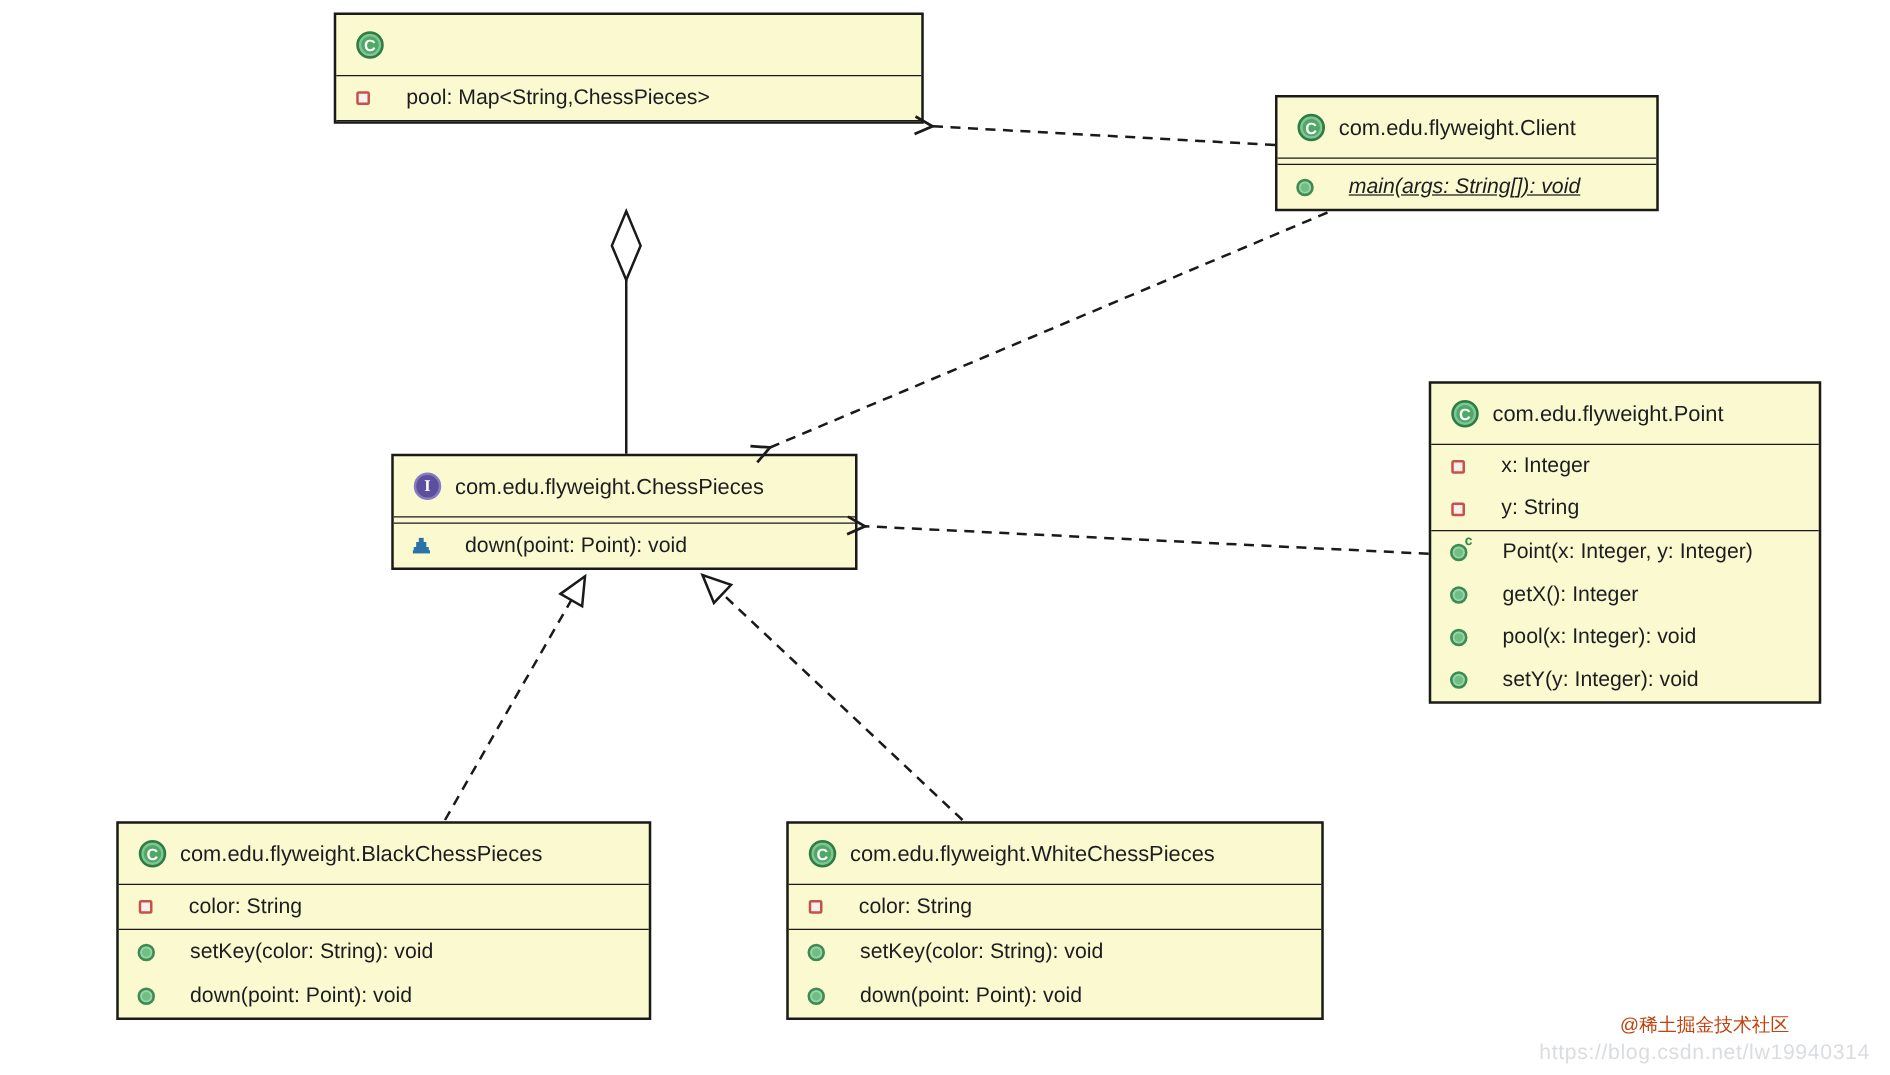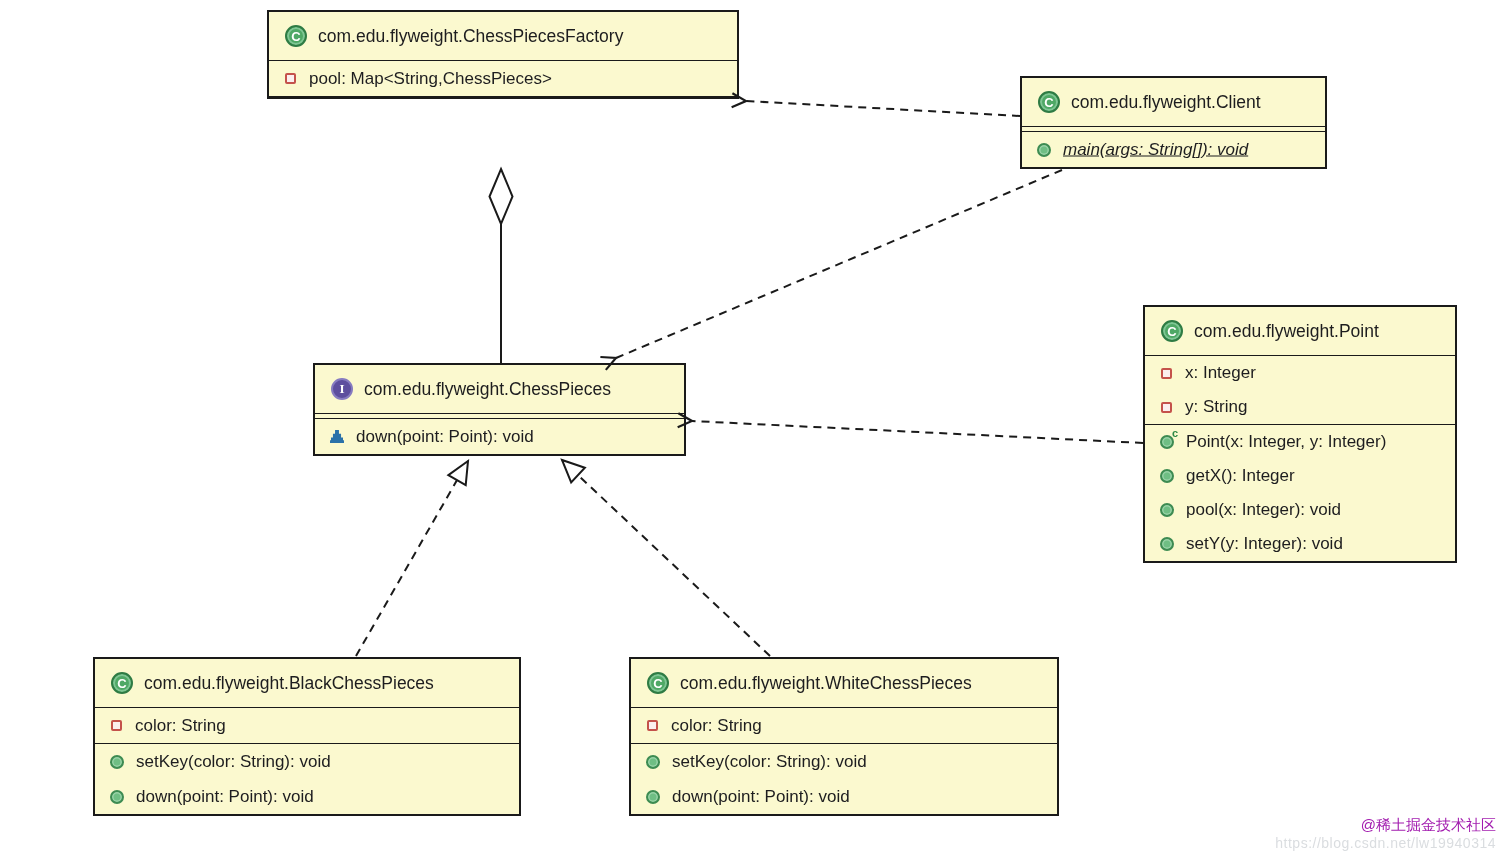--- a/index.html
+++ b/index.html
@@ -12,21 +12,21 @@
     position:absolute;z-index:1;background:#FBF9CF;border:2px solid #1a1a1a;
     box-sizing:border-box;
   }
   .uml-title{
     height:48px;display:flex;align-items:center;gap:11px;padding:0 18px 0 16px;
     font-size:17.5px;white-space:nowrap;
   }
   .sec{border-top:1.6px solid #1a1a1a;padding:0;}
   .sec.spacer{height:4px;}
   .row{
-    height:35px;display:flex;align-items:center;gap:11px;padding:0 16px 0 14px;
+    height:35px;display:flex;align-items:center;gap:27px;padding:0 16px 0 14px;
     font-size:17px;white-space:nowrap;
   }
   .row .txt{transform:translateY(-0.5px);}
   .underline .txt{text-decoration:underline;font-style:italic;}
   
   .ic-class{
     width:22px;height:22px;border-radius:50%;flex:0 0 22px;
     background:#4FA866;border:2px solid #2E7B44;box-sizing:border-box;
     color:#fff;font-weight:bold;font-size:13px;display:flex;align-items:center;justify-content:center;
     box-shadow:inset 0 0 0 2px #7FC694;
@@ -51,22 +51,22 @@
     position:absolute;top:-9px;right:-6px;font-size:11px;font-weight:bold;color:#2F8A47;
     line-height:1;
   }
   .ic-abstract{
     width:14px;height:13px;flex:0 0 14px;margin:0 1px;background:#2B72A9;
     clip-path:polygon(36% 0%,64% 0%,64% 28%,79% 28%,79% 58%,93% 58%,93% 78%,100% 78%,100% 100%,0% 100%,0% 78%,7% 78%,7% 58%,21% 58%,21% 28%,36% 28%);
   }
   .watermark{
     position:absolute;right:16px;bottom:8px;z-index:3;text-align:right;line-height:1.25;
   }
-  .wm-1{font-size:15px;color:#a21caf;}
-  .wm-2{font-size:14px;color:#DADDE0;letter-spacing:.5px;}
+  .wm-1{font-size:15px;color:#c2410c;text-align:center;}
+  .wm-2{font-size:17px;color:#DADDE0;letter-spacing:.5px;}
 </style>
 </head>
 <body>
 
 <div class="canvas">
 
   <svg class="wires" width="1512" height="860" viewBox="0 0 1512 860">
     <defs>
       <marker id="openArrow" markerUnits="userSpaceOnUse" markerWidth="20" markerHeight="20" viewBox="0 0 20 20" refX="3" refY="10" orient="auto">
         <path d="M17 3 L3 10 L17 17" fill="none" stroke="#1a1a1a" stroke-width="2.2"></path>
@@ -86,21 +86,20 @@
     <line x1="1143" y1="443" x2="692" y2="421" stroke="#1a1a1a" stroke-width="2" stroke-dasharray="8 6" marker-end="url(#openArrow)"></line>
 
     <line x1="356" y1="656" x2="468" y2="461" stroke="#1a1a1a" stroke-width="2" stroke-dasharray="8 6" marker-end="url(#triangle)"></line>
 
     <line x1="770" y1="656" x2="562" y2="460" stroke="#1a1a1a" stroke-width="2" stroke-dasharray="8 6" marker-end="url(#triangle)"></line>
   </svg>
 
   <div class="uml-box" style="left:267px;top:10px;width:472px;">
     <div class="uml-title">
       <span class="ic-class">C</span>
-      <span class="txt">com.edu.flyweight.ChessPiecesFactory</span>
     </div>
     <div class="sec">
       <div class="row">
         <span class="ic-field"></span>
         <span class="txt">pool: Map&lt;String,ChessPieces&gt;</span>
       </div>
     </div>
     <div class="sec">
     </div>
   </div>

